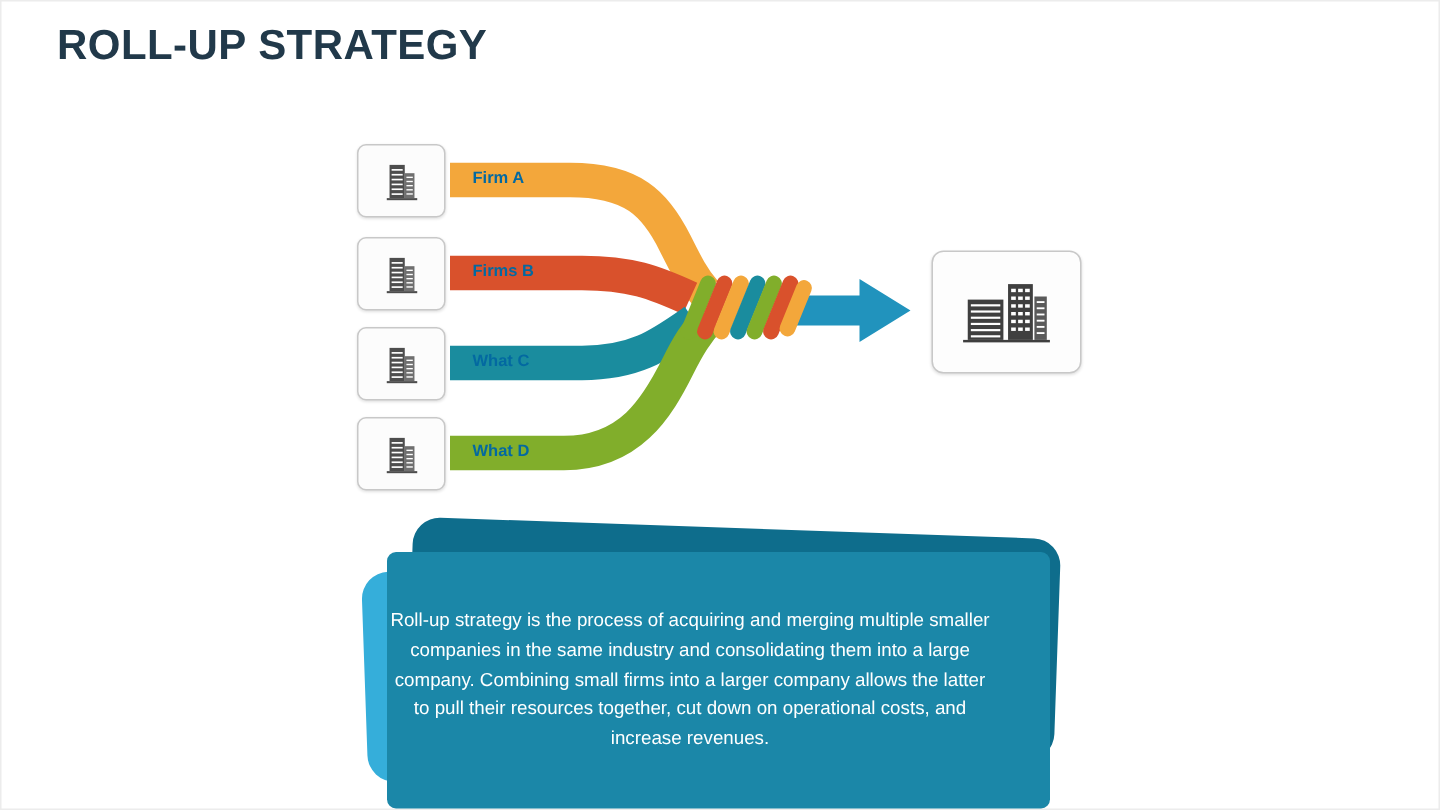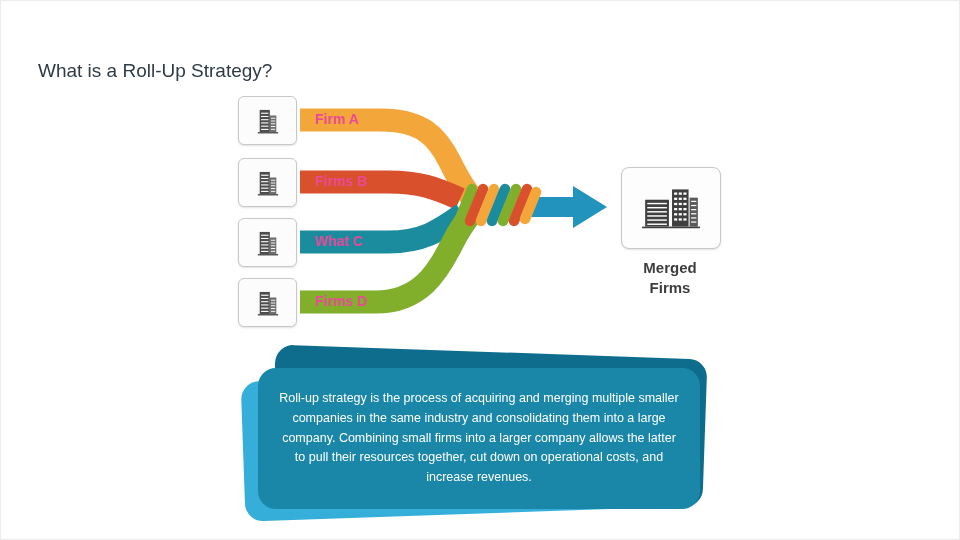--- a/index.html
+++ b/index.html
@@ -15,55 +15,55 @@
     position:absolute;left:38px;top:60px;font-size:19px;font-weight:400;
     color:#2f3b45;margin:0;
   }
   .diagram-svg{position:absolute;left:0;top:0;width:960px;height:540px;}
   .icon-box{
     position:absolute;left:238px;width:57px;height:47px;background:#fcfcfc;
     border:1px solid #c8c8c8;border-radius:6px;display:flex;align-items:center;
     justify-content:center;box-shadow:0 1px 2px rgba(0,0,0,.12);z-index:3;
   }
   .firm-label{
-    position:absolute;left:315px;color:#ec4899;font-size:14px;font-weight:700;
+    position:absolute;left:315px;color:#0369a1;font-size:11px;font-weight:700;
     z-index:4;line-height:23px;height:23px;
   }
   .merged-box{
     position:absolute;left:621px;top:167px;width:98px;height:80px;background:#fdfdfd;
     border:1px solid #c8c8c8;border-radius:8px;display:flex;align-items:center;
     justify-content:center;box-shadow:0 1px 2px rgba(0,0,0,.12);z-index:3;
   }
   .merged-label{
     position:absolute;left:632px;top:258px;width:76px;text-align:center;
     font-size:15px;font-weight:700;color:#3d3d3d;line-height:1.3;z-index:3;
   }
   .card-back-cyan{
     position:absolute;left:243px;top:374px;width:445px;height:140px;border-radius:18px;
     background:#35aeda;transform:rotate(-2deg);z-index:1;
   }
   .card-back-dark{
     position:absolute;left:273px;top:352px;width:432px;height:148px;border-radius:18px;
     background:#0e6d8c;transform:rotate(2deg);z-index:2;
   }
   .card-front{
-    position:absolute;left:258px;top:368px;width:442px;height:141px;border-radius:18px;
-    background:#1b87a8;z-index:3;display:flex;align-items:center;justify-content:center;
+    position:absolute;left:258px;top:368px;width:442px;height:171px;border-radius:6px;
+    background:#1b87a8;z-index:3;display:flex;align-items:center;
   }
   .card-text{
     width:404px;margin:0;color:#ffffff;font-size:12.5px;line-height:1.58;
     text-align:center;
   }
 </style>
 </head>
 <body>
 
 <div class="slide">
 
-  <h2 class="subtitle">What is a Roll-Up Strategy?</h2>
+  <h1 class="title">ROLL-UP STRATEGY</h1>
 
   <svg class="diagram-svg" viewBox="0 0 960 540" xmlns="http://www.w3.org/2000/svg">
     <path d="M 300 120 H 380 C 422 120 437 136 450 162 C 457 176 462 186 470 195" stroke="#f3a73b" stroke-width="23" fill="none"></path>
     <path d="M 300 182 H 388 C 420 182 436 188 460 199" stroke="#d9512c" stroke-width="23" fill="none"></path>
     <path d="M 300 242 H 388 C 424 242 440 230 463 214" stroke="#1a8c9e" stroke-width="23" fill="none"></path>
     <path d="M 300 302 H 376 C 420 302 438 272 452 244 C 459 230 464 222 473 212" stroke="#81ae2b" stroke-width="23" fill="none"></path>
     <polygon points="519,197 573,197 573,186 607,207 573,228 573,217 519,217" fill="#2193bd"></polygon>
     <g stroke-width="10.5" stroke-linecap="round" fill="none">
       <line x1="459" y1="221" x2="472" y2="189" stroke="#81ae2b"></line>
       <line x1="470" y1="221" x2="483" y2="189" stroke="#d9512c"></line>
@@ -152,21 +152,21 @@
           <rect x="16.2" y="20.5" width="4.6" height="1"></rect>
           <rect x="16.2" y="23.5" width="4.6" height="1"></rect>
         </g>
       <rect x="2" y="27" width="22" height="1.5" fill="#4d4d4d"></rect>
     </svg>
   </div>
 
   <span class="firm-label" style="top:108px">Firm A</span>
   <span class="firm-label" style="top:170px">Firms B</span>
   <span class="firm-label" style="top:230px">What C</span>
-  <span class="firm-label" style="top:290px">Firms D</span>
+  <span class="firm-label" style="top:290px">What D</span>
 
   <div class="merged-box">
     <svg viewBox="0 0 60 44" width="62" height="46">
       <rect x="5" y="14" width="23" height="26" fill="#3f3f3f"></rect>
       <g fill="#ffffff">
           <rect x="7" y="17" width="19" height="1.4"></rect>
           <rect x="7" y="21" width="19" height="1.4"></rect>
           <rect x="7" y="25" width="19" height="1.4"></rect>
           <rect x="7" y="29" width="19" height="1.4"></rect>
           <rect x="7" y="33" width="19" height="1.4"></rect>
@@ -198,21 +198,20 @@
           <rect x="49.5" y="15" width="5" height="1.2"></rect>
           <rect x="49.5" y="19" width="5" height="1.2"></rect>
           <rect x="49.5" y="23" width="5" height="1.2"></rect>
           <rect x="49.5" y="27" width="5" height="1.2"></rect>
           <rect x="49.5" y="31" width="5" height="1.2"></rect>
           <rect x="49.5" y="35" width="5" height="1.2"></rect>
         </g>
       <rect x="2" y="40" width="56" height="1.6" fill="#3f3f3f"></rect>
     </svg>
   </div>
-  <div class="merged-label">Merged Firms</div>
 
   <div class="card-back-cyan"></div>
   <div class="card-back-dark"></div>
   <div class="card-front">
     <p class="card-text">Roll-up strategy is the process of acquiring and merging multiple smaller companies in the same industry and consolidating them into a large company. Combining small firms into a larger company allows the latter to pull their resources together, cut down on operational costs, and increase revenues.</p>
   </div>
 
 </div>
 
 </body></html>

